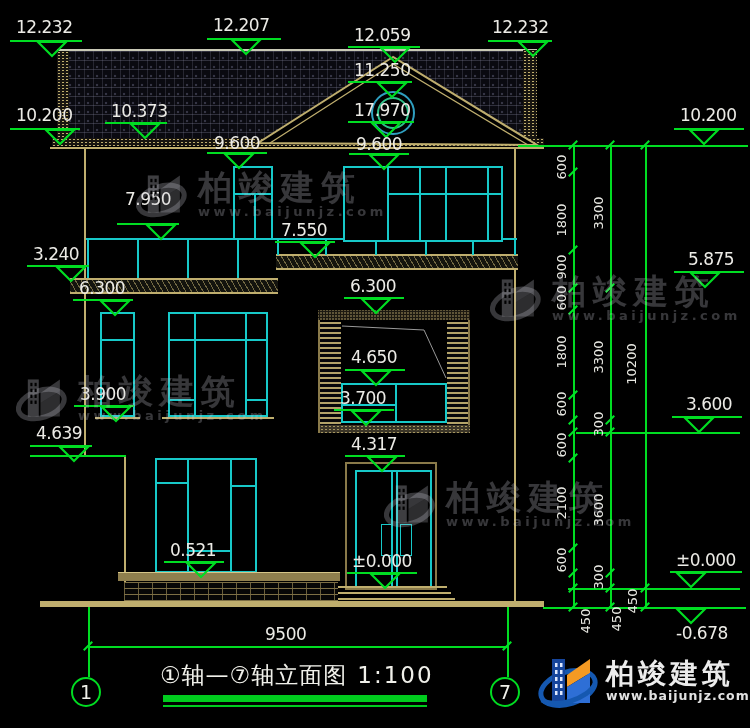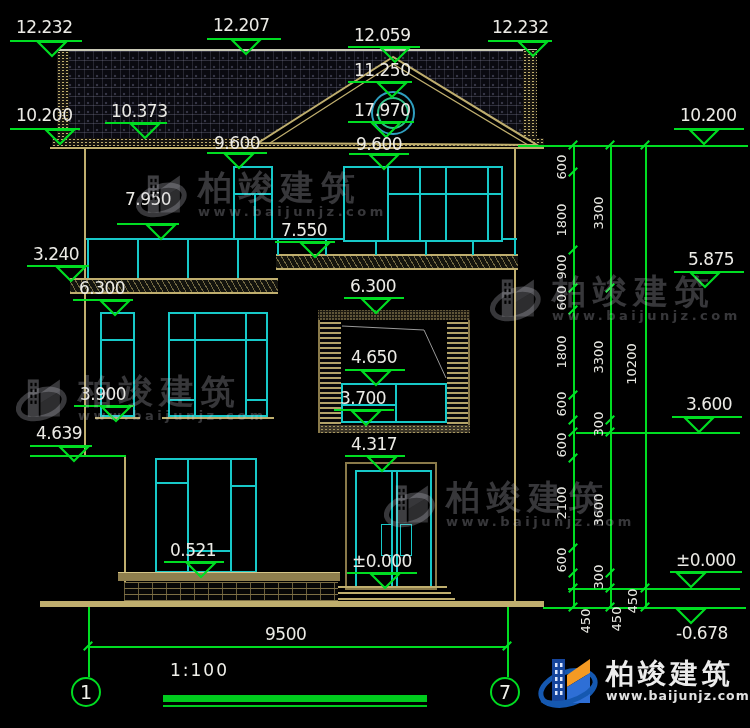--- a/index.html
+++ b/index.html
@@ -65,21 +65,21 @@
   .chainlabel{color:#e8e8e2;font-size:13px;white-space:nowrap;
     transform:translate(-50%,-50%) rotate(-90deg);}
   
   #dim9500-label{left:265px;top:625px;color:#ecebe6;font-size:17px;}
   .axis-circle{width:30px;height:30px;border:2px solid #00dd22;border-radius:50%;
     color:#f0f0ea;font-size:19px;display:flex;align-items:center;justify-content:center;box-sizing:border-box;}
   #axis1{left:71px;top:677px;}
   #axis7{left:490px;top:677px;}
   #title-block{left:160px;top:660px;width:290px;display:flex;align-items:baseline;color:#f0f0ea;}
   #title-text{font-size:23px;letter-spacing:1px;white-space:nowrap;}
-  #title-scale{font-size:17px;margin-left:10px;letter-spacing:2px;}
+  #title-scale{font-size:23px;margin-left:10px;letter-spacing:2px;}
   #title-bar1{left:163px;top:695px;width:264px;height:7px;background:#00cc1e;}
   #title-bar2{left:163px;top:705px;width:264px;height:2px;background:#00cc1e;}
   
   .wm{display:flex;align-items:center;gap:8px;pointer-events:none;}
   .wm-name{font-size:34px;font-weight:bold;letter-spacing:7px;color:rgba(205,205,215,.27);
     line-height:34px;white-space:nowrap;}
   .wm-site{font-size:13px;font-weight:bold;letter-spacing:3.5px;color:rgba(205,205,215,.27);white-space:nowrap;}
   
   #brand{left:538px;top:648px;width:212px;display:flex;align-items:center;gap:4px;}
   #brand-name{font-size:28px;font-weight:bold;letter-spacing:4px;color:#ececec;line-height:28px;white-space:nowrap;}
@@ -468,20 +468,21 @@
     </div>
 
   <div class="abs mlabel" id="dim9500-label">9500</div>
   <div class="abs axis-circle" id="axis1">
       <span>1</span>
     </div>
   <div class="abs axis-circle" id="axis7">
       <span>7</span>
     </div>
   <div class="abs" id="title-block">
+    <span id="title-text">①轴—⑦轴立面图</span>
     <span id="title-scale">1:100</span>
   </div>
   <div class="abs" id="title-bar1"></div>
   <div class="abs" id="title-bar2"></div>
 
   <div class="abs" id="brand">
     <svg width="64" height="66" viewBox="0 0 64 66">
       <ellipse cx="30" cy="40" rx="28" ry="16" transform="rotate(-18 30 40)" fill="none" stroke="#1558b0" stroke-width="5"></ellipse>
       <polygon points="29,27 52,11 52,25 29,39" fill="#f59a23"></polygon>
       <polygon points="29,39 52,25 52,55 29,55" fill="#2e6fd6"></polygon>

